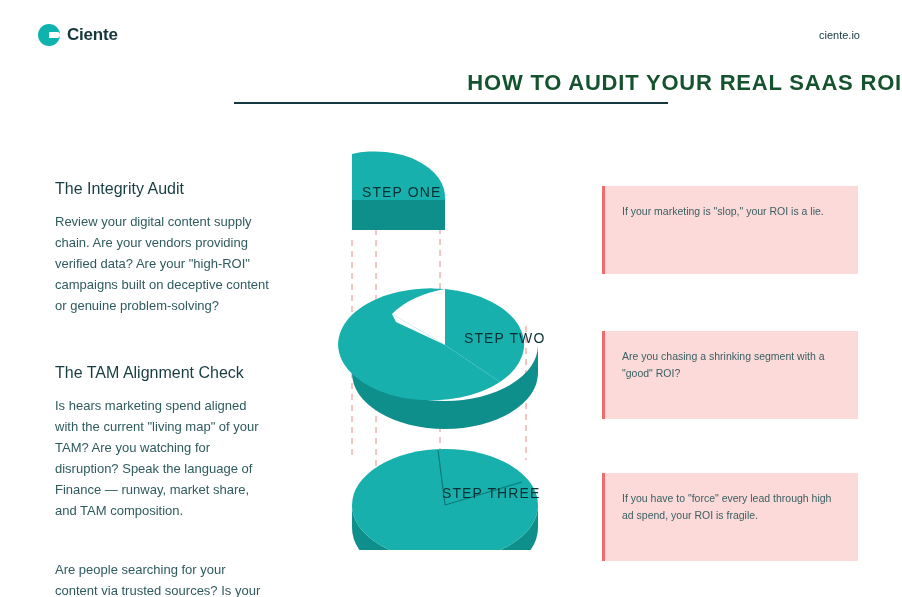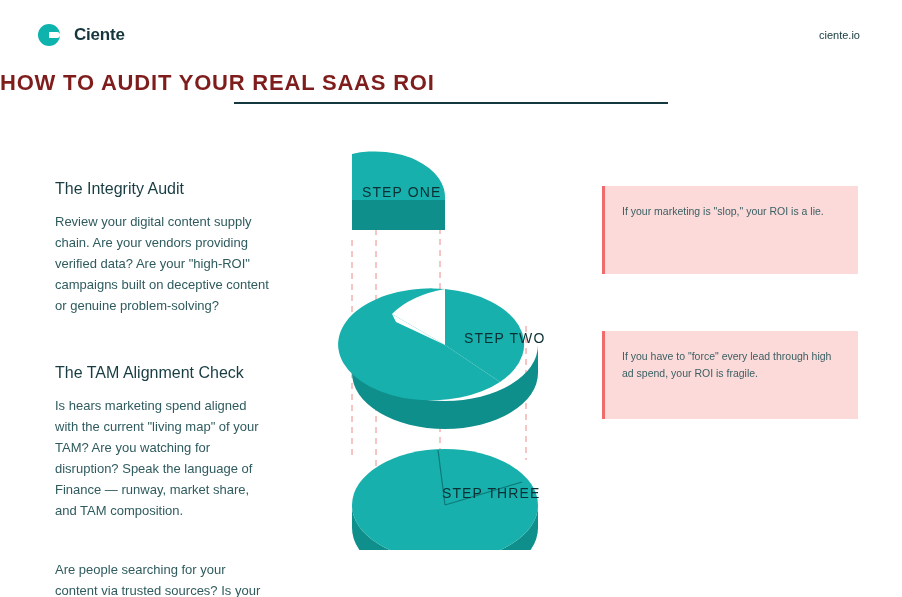--- a/index.html
+++ b/index.html
@@ -16,21 +16,21 @@
     position: relative;
   }
 
   
   .brand {
     position: absolute;
     left: 38px;
     top: 24px;
     display: flex;
     align-items: center;
-    gap: 14px;
+    gap: 7px;
   }
   .brand-mark {
     width: 22px;
     height: 22px;
     border-radius: 50%;
     background: #0fb3ae;
     position: relative;
     display: block;
   }
   .brand-mark::after {
@@ -55,25 +55,25 @@
     top: 29px;
     font-size: 11px;
     color: #16383d;
   }
 
   .page-title {
     position: absolute;
     top: 70px;
     left: 0;
     width: 100%;
-    text-align: left;
+    text-align: right;
     font-size: 22px;
     font-weight: bold;
     letter-spacing: 0.8px;
-    color: #7f1d1d;
+    color: #14532d;
   }
   .title-rule {
     position: absolute;
     top: 102px;
     left: 50%;
     transform: translateX(-50%);
     width: 434px;
     height: 2px;
     background: #14383d;
   }
@@ -239,18 +239,21 @@
   <div class="step-label s2">STEP TWO</div>
   <div class="step-label s3">STEP THREE</div>
 </div>
 
 <div class="right-col">
 
   <div class="callout c1">
     <div class="callout-text">If your marketing is "slop," your ROI is a lie.</div>
   </div>
 
+  <div class="callout c2">
+    <div class="callout-text">Are you chasing a shrinking segment with a "good" ROI?</div>
+  </div>
 
   <div class="callout c3">
     <div class="callout-text">If you have to "force" every lead through high ad spend, your ROI is fragile.</div>
   </div>
 
 </div>
 
 </body></html>

